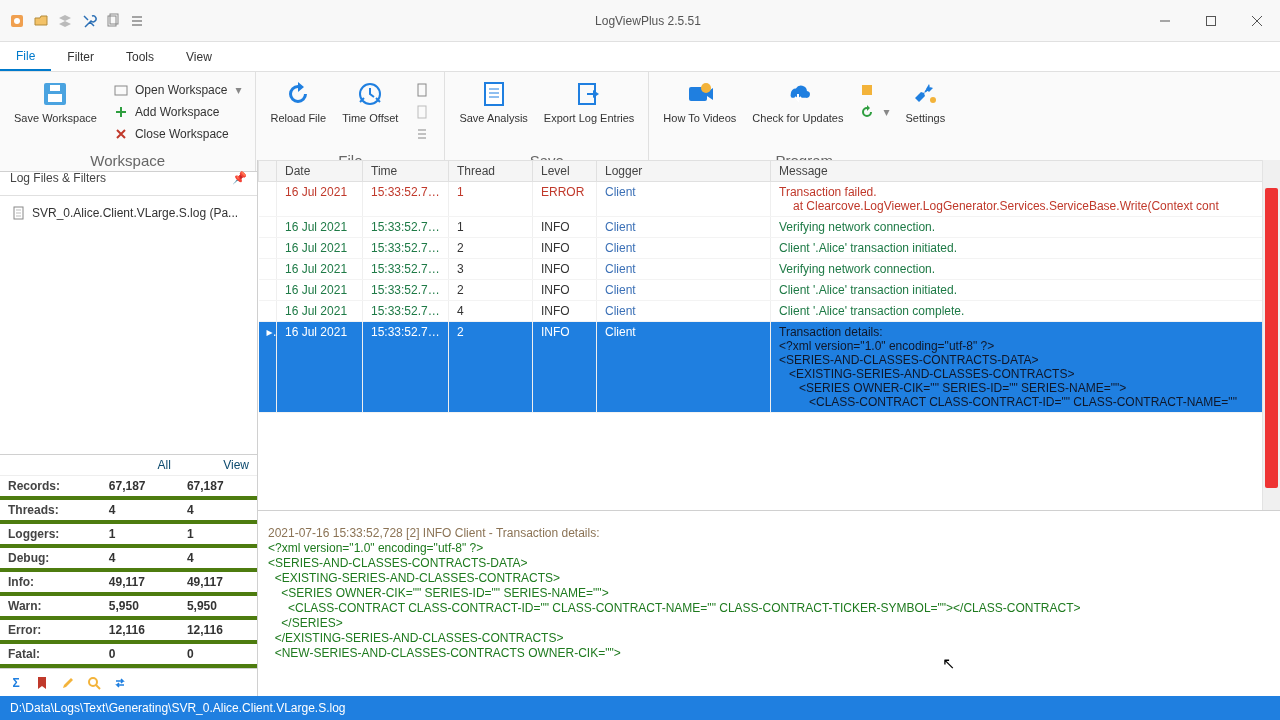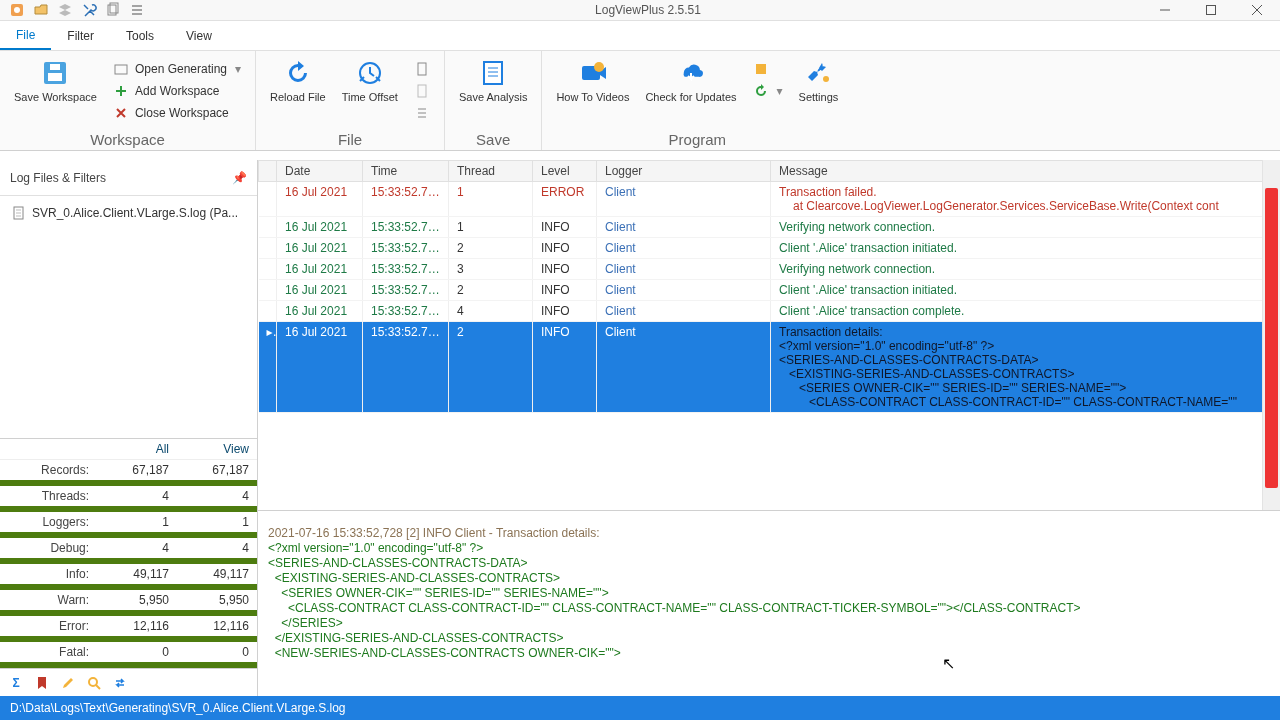--- a/index.html
+++ b/index.html
@@ -1,19 +1,19 @@
 <!DOCTYPE html>
 <html><head>
 <meta charset="utf-8">
 <style>
 * { margin: 0; padding: 0; box-sizing: border-box; font-family: "Segoe UI", Tahoma, sans-serif; font-size: 12px; }
 body { background: #fff; overflow: hidden; width: 1280px; height: 720px; position: relative; }
 
 
-.titlebar { height: 21px; display: flex; align-items: center; background: #f8f8f8; border-bottom: 1px solid #e0e0e0; }
+.titlebar { height: 42px; display: flex; align-items: center; background: #f8f8f8; border-bottom: 1px solid #e0e0e0; }
 .titlebar .qat { display: flex; gap: 6px; padding: 0 8px; }
 .titlebar .qat-icon { width: 18px; height: 18px; display: flex; align-items: center; justify-content: center; cursor: pointer; }
 .titlebar .title { flex: 1; text-align: center; color: #555; }
 .titlebar .winbtns { display: flex; }
 .titlebar .winbtn { width: 46px; height: 30px; display: flex; align-items: center; justify-content: center; cursor: pointer; color: #555; }
 
 
 .menubar { height: 30px; display: flex; align-items: stretch; border-bottom: 1px solid #e0e0e0; }
 .menubar .tab { padding: 0 16px; display: flex; align-items: center; cursor: pointer; color: #333; }
 .menubar .tab.active { background: #fff; border-bottom: 2px solid #007acc; color: #007acc; font-weight: 500; }
@@ -32,21 +32,21 @@
 
 
 .left-pane { position: absolute; top: 160px; left: 0; width: 258px; bottom: 24px; border-right: 1px solid #d0d0d0; display:flex; flex-direction:column; }
 .lp-header { height: 36px; display:flex; align-items:center; justify-content:space-between; padding: 0 10px; color:#444; border-bottom:1px solid #e0e0e0; }
 .lp-files { padding: 6px; }
 .lp-file { display:flex; align-items:center; gap:6px; padding: 4px 6px; background:#fff; border:0; cursor:pointer; color:#333; white-space:nowrap; overflow:hidden; text-overflow:ellipsis; }
 
 .stats { border-top:1px solid #d0d0d0; font-size:11px; }
 .stats table { width:100%; border-collapse:collapse; }
 .stats th { text-align:right; padding:3px 8px; color:#0c4a6e; font-weight:normal; border-bottom:1px solid #eee; }
-.stats td { text-align:right; padding:3px 8px; border-bottom:6px solid #4d7c0f; color:#333; }
+.stats td { padding:3px 8px; border-bottom:4px solid #4d7c0f; color:#333;font-weight:bold; }
 .stats td.k { color:#444; }
 
 .lp-toolbar { height:28px; border-top:1px solid #d0d0d0; display:flex; align-items:center; gap:2px; padding:0 4px; }
 .lp-tbtn { width:24px; height:22px; display:flex; align-items:center; justify-content:center; cursor:pointer; }
 
 
 .grid-wrap { position:absolute; top:160px; left:258px; right:0; bottom:24px; display:flex; flex-direction:column; }
 .grid { flex: 0 0 auto; position:relative; }
 .grid table { width:100%; border-collapse:collapse; table-layout:fixed; }
 .grid th { text-align:left; padding:3px 8px; background:#f5f5f5; border:1px solid #e0e0e0; color:#444; font-weight:normal; }
@@ -155,21 +155,21 @@
         <span class="rl">Save
 Workspace</span>
       </div>
       <div class="rsmall-col">
         <div class="rsmall">
             <span class="si">
               <svg width="14" height="14">
                 <rect x="1" y="3" width="12" height="9" fill="none" stroke="#888"></rect>
               </svg>
             </span>
-            <span>Open Generating</span>
+            <span>Open Workspace</span>
             <span style="color:#888;margin-left:2px">▾</span>
           </div>
         <div class="rsmall">
             <span class="si">
               <svg width="14" height="14">
                 <path d="M7 2v10M2 7h10" stroke="#2e9e3f" stroke-width="2"></path>
               </svg>
             </span>
             <span>Add Workspace</span>
           </div>
@@ -238,20 +238,30 @@
     <div class="items">
       <div class="rbtn">
           <span class="ri">
             <svg width="28" height="28">
               <rect x="5" y="3" width="18" height="22" fill="#fff" stroke="#1f7fe0" stroke-width="2"></rect>
               <path d="M9 9h10M9 13h10M9 17h10" stroke="#1f7fe0"></path>
             </svg>
           </span>
           <span class="rl">Save
 Analysis</span>
+        </div>
+      <div class="rbtn">
+          <span class="ri">
+            <svg width="28" height="28">
+              <rect x="4" y="4" width="16" height="20" fill="none" stroke="#1f7fe0" stroke-width="2"></rect>
+              <path d="M18 10l6 4-6 4v-3h-6v-2h6z" fill="#1f7fe0"></path>
+            </svg>
+          </span>
+          <span class="rl">Export Log
+Entries</span>
         </div>
     </div>
     <div class="label">Save</div>
   </div>
 
   <div class="ribbon-group" style="border-right:none">
     <div class="items">
       <div class="rbtn">
           <span class="ri">
             <svg width="28" height="28">

